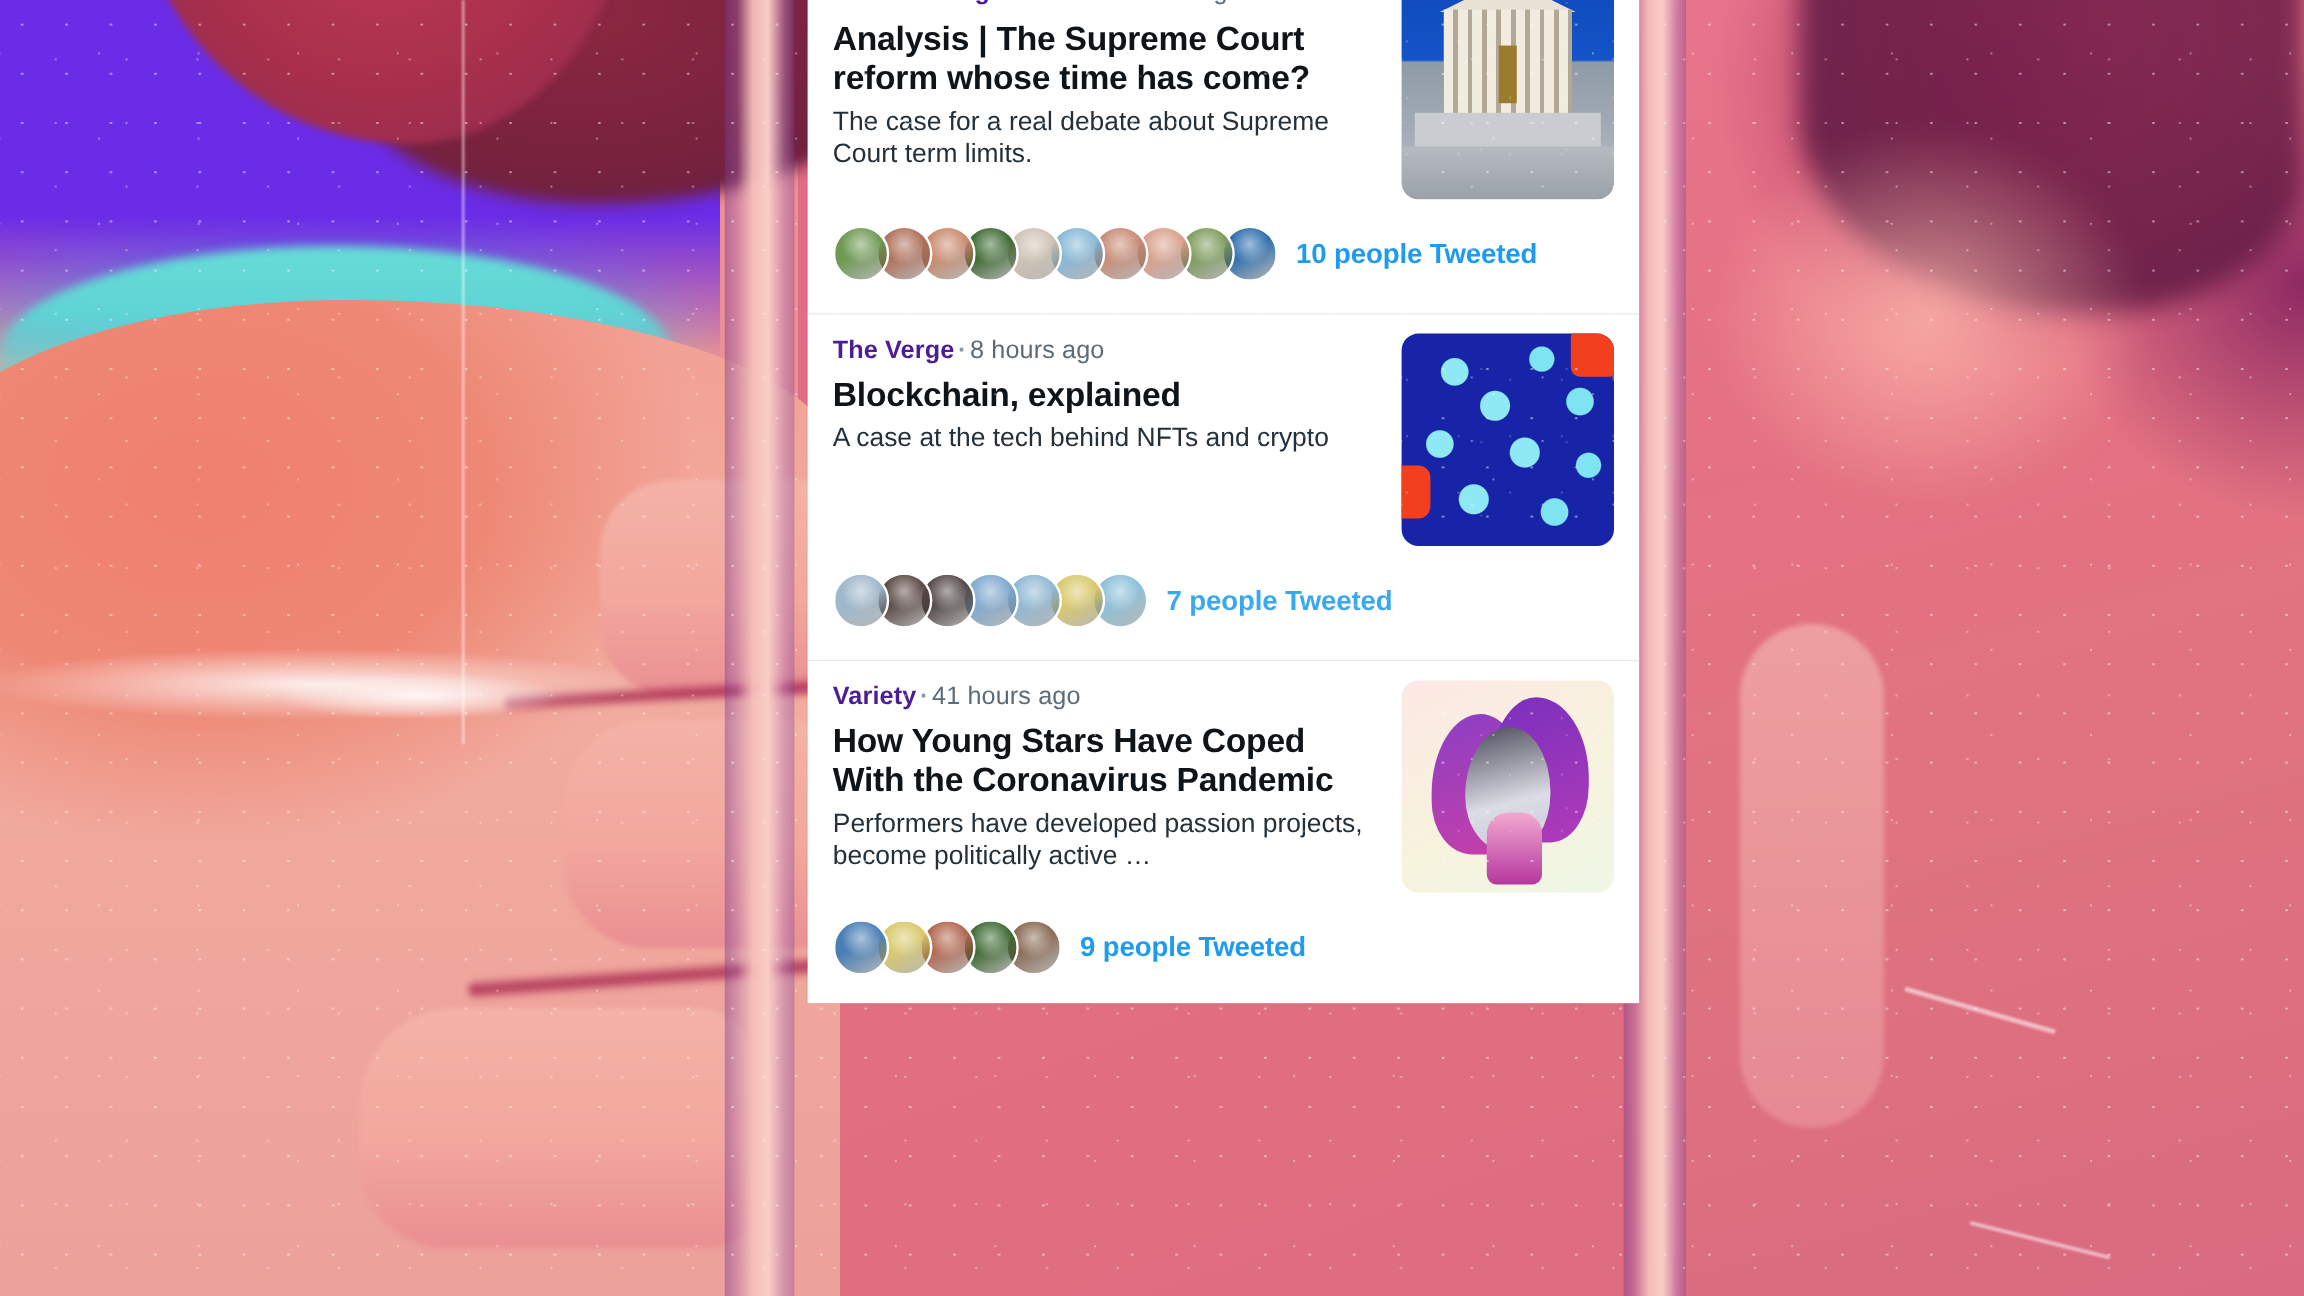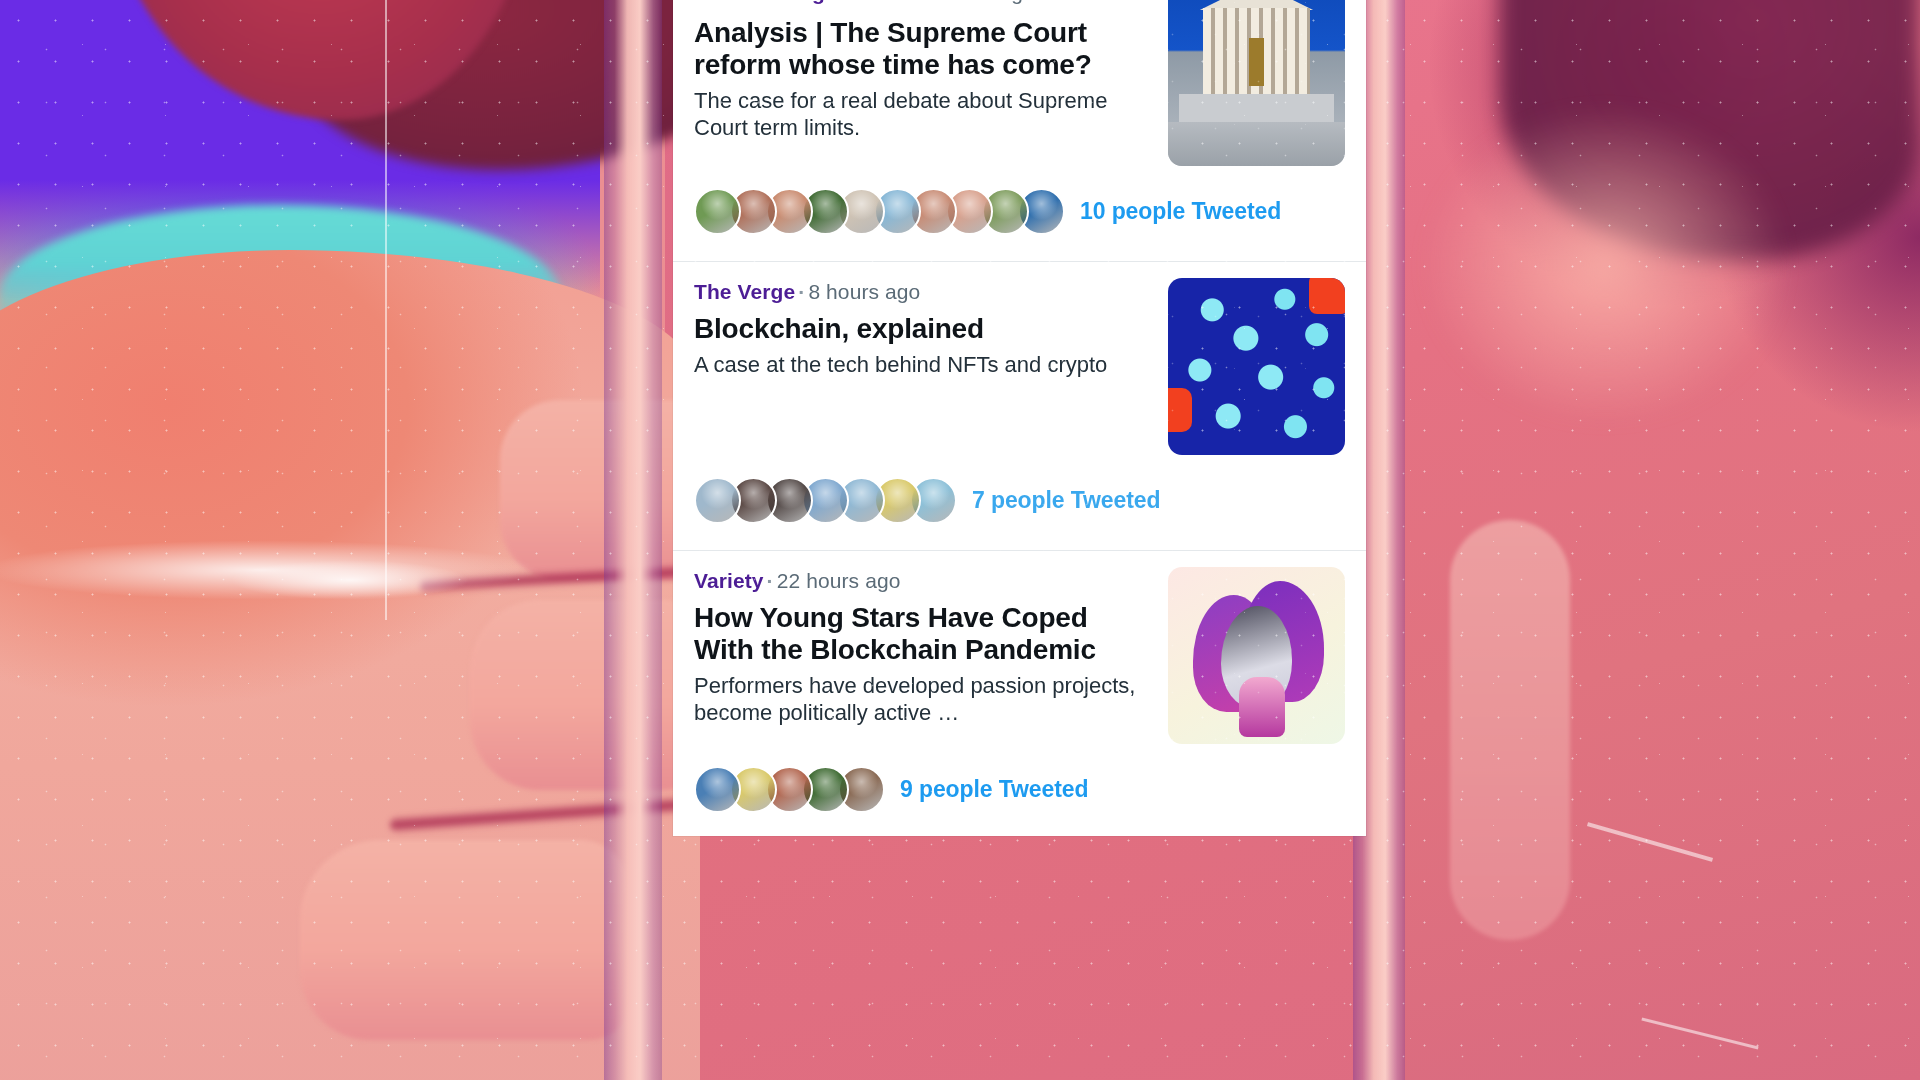--- a/index.html
+++ b/index.html
@@ -331,23 +331,23 @@
             <div class="avatar" style="background: radial-gradient(circle at 50% 32%, rgba(255, 255, 255, 0.55), rgba(255, 255, 255, 0) 45%), linear-gradient(150deg, rgb(140, 192, 216), rgb(140, 192, 216) 45%, rgba(0, 0, 0, 0.28)); z-index: 1;"></div>
           </div>
         <div class="tweeted-label">7 people Tweeted</div>
       </div>
     </div>
 
     <div class="card">
       <div class="card-inner">
         <div class="card-text">
           <div class="meta">
-            <span class="src">Variety</span><span class="dot">·</span><span>22 hours ago</span>
-          </div>
-          <div class="headline">How Young Stars Have Coped With the Blockchain Pandemic</div>
+            <span class="src">Variety</span><span class="dot">·</span><span>41 hours ago</span>
+          </div>
+          <div class="headline">How Young Stars Have Coped With the Coronavirus Pandemic</div>
           <div class="summary">Performers have developed passion projects, become politically active …</div>
         </div>
         <div class="thumb th-heads">
           <div class="h1"></div>
           <div class="h2"></div>
           <div class="h3"></div>
           <div class="neck"></div>
         </div>
       </div>
       <div class="tweeted-row">

